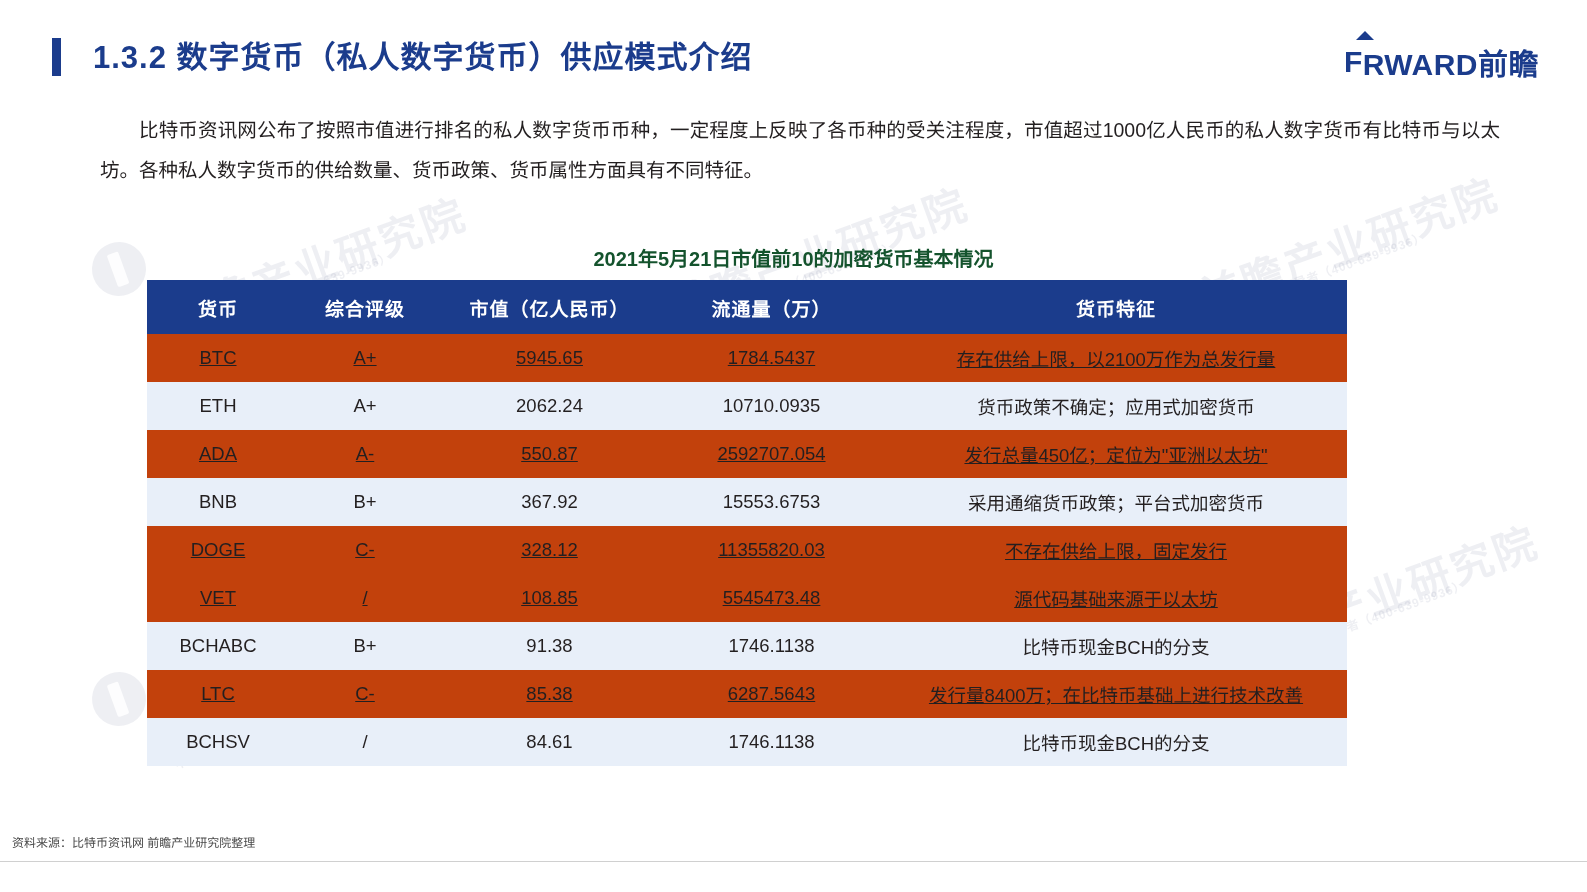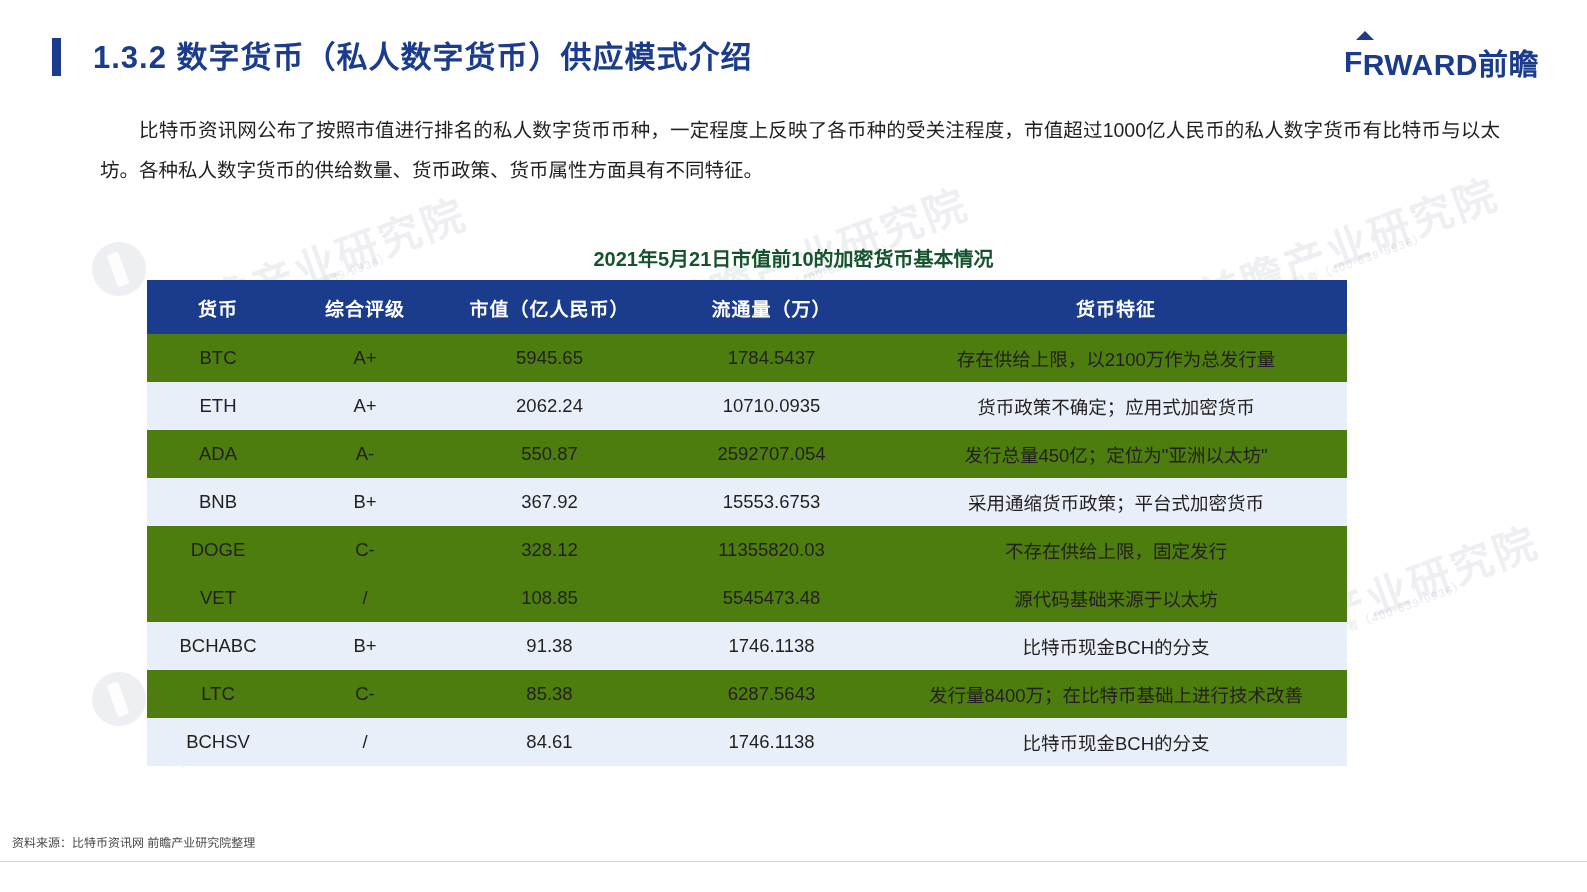--- a/index.html
+++ b/index.html
@@ -155,21 +155,22 @@
     height: 46px;
     font-size: 18.5px;
     text-align: center;
     color: #231f20;
     vertical-align: middle;
   }
   table.crypto tbody tr.even td {
     background: #e8eff9;
   }
   table.crypto tbody tr.odd td {
-    background: #4d7c0f;
+    background: #c2410c;
+    text-decoration: underline;
   }
   .col-coin { width: 140px; margin-top: 29px; }
   .col-rating { width: 150px; }
   .col-cap { width: 215px; margin-top: 46px; }
   .col-supply { width: 225px; margin-top: 8px; }
   .col-feature { width: 460px; }
 
   
   .source {
     position: absolute;

